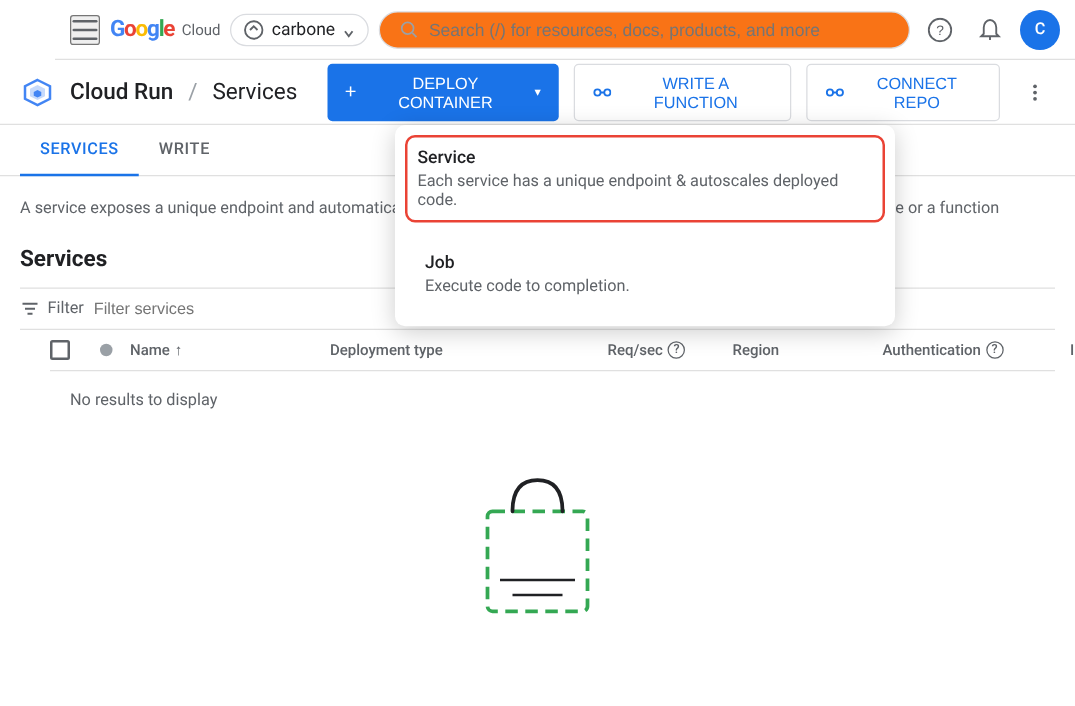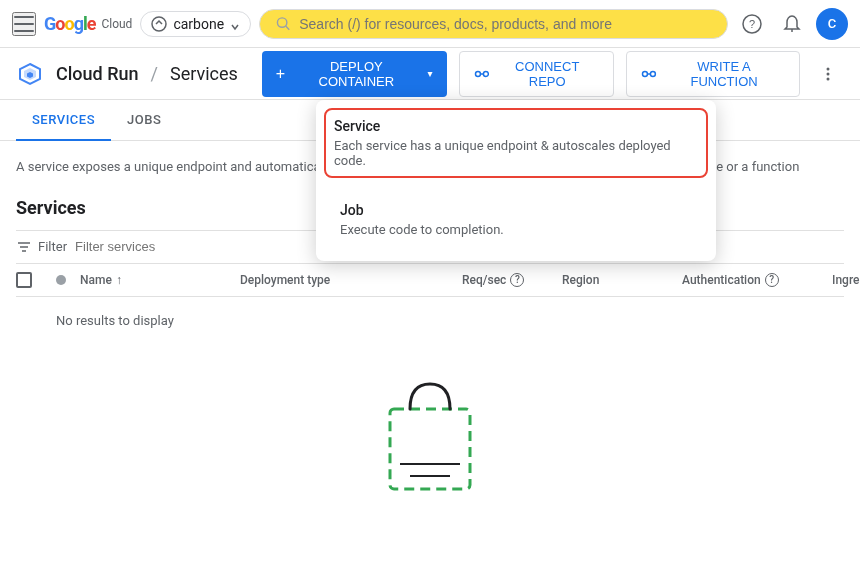--- a/index.html
+++ b/index.html
@@ -6,20 +6,21 @@
     body { font-family: 'Google Sans', Roboto, Arial, sans-serif; font-size: 14px; color: #202124; background: #fff; width: 860px; height: 565px; overflow: hidden; }
 
     
     .top-nav {
       display: flex;
       align-items: center;
       height: 48px;
       padding: 0 12px;
       border-bottom: 1px solid #e0e0e0;
       gap: 8px;
+      margin-left: 44px;
     }
     .nav-hamburger {
       width: 24px; height: 24px;
       display: flex; flex-direction: column; justify-content: center; gap: 5px;
       cursor: pointer; flex-shrink: 0;
     }
     .nav-hamburger span { display: block; height: 2px; background: #5f6368; border-radius: 1px; }
     .google-cloud-logo {
       display: flex; align-items: center; gap: 6px; text-decoration: none;
       flex-shrink: 0;
@@ -34,21 +35,21 @@
       display: flex; align-items: flex-end; gap: 6px;
       border: 1px solid #dadce0; border-radius: 20px;
       padding: 4px 10px; cursor: pointer; flex-shrink: 0;
     }
 
     .search-bar {
       flex: 1;
       display: flex; align-items: center;
       border: 1px solid #dadce0; border-radius: 24px;
       padding: 6px 16px; gap: 8px;
-      background: #fde047;
+      background: #f97316;
     }
     .search-bar input {
       border: none; background: transparent; outline: none;
       font-size: 14px; color: #3c4043; width: 100%;
     }
 
     .nav-right {
       display: flex; align-items: center; gap: 8px; flex-shrink: 0;
     }
     .nav-icon-btn {
@@ -125,21 +126,21 @@
       padding: 8px 0; border-top: 1px solid #e0e0e0; border-bottom: 1px solid #e0e0e0;
       margin-bottom: 0;
     }
     .filter-icon { display: flex; align-items: center; gap: 6px; color: #5f6368; font-size: 13px; cursor: pointer; }
     .filter-input { border: none; outline: none; font-size: 13px; color: #5f6368; }
 
     .table-header {
       display: flex; align-items: center;
       padding: 8px 0;
       border-bottom: 1px solid #e0e0e0;
-      font-size: 12px; color: #5f6368; font-weight: 500;
+      font-size: 12px; color: #5f6368; font-weight: 500; margin-left: 24px;
     }
     .col-check { width: 40px; flex-shrink: 0; display: flex; align-items: center; }
     .col-status { width: 24px; flex-shrink: 0; }
     .col-name { width: 160px; flex-shrink: 0; display: flex; align-items: center; gap: 4px; }
     .col-deployment { width: 222px; flex-shrink: 0; }
     .col-req { width: 100px; flex-shrink: 0; display: flex; align-items: center; gap: 4px; }
     .col-region { width: 120px; flex-shrink: 0; }
     .col-auth { width: 150px; flex-shrink: 0; display: flex; align-items: center; gap: 4px; }
     .col-ingress { width: 120px; flex-shrink: 0; display: flex; align-items: center; gap: 4px; }
 
@@ -260,44 +261,44 @@
     <span>DEPLOY CONTAINER</span>
     <span class="chevron">▾</span>
   </button>
 
   <button class="btn-secondary">
     <svg width="16" height="16" viewBox="0 0 16 16">
       <circle cx="4" cy="8" r="2.5" stroke="#1a73e8" stroke-width="1.5" fill="none"></circle>
       <circle cx="12" cy="8" r="2.5" stroke="#1a73e8" stroke-width="1.5" fill="none"></circle>
       <line x1="6.5" y1="8" x2="9.5" y2="8" stroke="#1a73e8" stroke-width="1.5"></line>
     </svg>
-    <span>CONNECT REPO</span>
+    <span>WRITE A FUNCTION</span>
   </button>
 
   <button class="btn-secondary">
     <svg width="16" height="16" viewBox="0 0 16 16">
       <circle cx="4" cy="8" r="2.5" stroke="#1a73e8" stroke-width="1.5" fill="none"></circle>
       <circle cx="12" cy="8" r="2.5" stroke="#1a73e8" stroke-width="1.5" fill="none"></circle>
       <line x1="6.5" y1="8" x2="9.5" y2="8" stroke="#1a73e8" stroke-width="1.5"></line>
     </svg>
-    <span>WRITE A FUNCTION</span>
+    <span>CONNECT REPO</span>
   </button>
 
   <button class="nav-icon-btn">
     <svg width="20" height="20" viewBox="0 0 20 20">
       <circle cx="10" cy="5" r="1.5" fill="#5f6368"></circle>
       <circle cx="10" cy="10" r="1.5" fill="#5f6368"></circle>
       <circle cx="10" cy="15" r="1.5" fill="#5f6368"></circle>
     </svg>
   </button>
 </div>
 
 <div class="tabs-bar">
   <a class="tab active">SERVICES</a>
-  <a class="tab">JOBS</a>
+  <a class="tab">WRITE</a>
 </div>
 
 <div class="main-content">
   <p class="description-text">A service exposes a unique endpoint and automatically scales deployed containers. Deploy a container image, source code or a function</p>
 
   <h2 class="services-heading">Services</h2>
 
   <div class="filter-bar">
     <div class="filter-icon">
       <svg width="16" height="16" viewBox="0 0 16 16">

